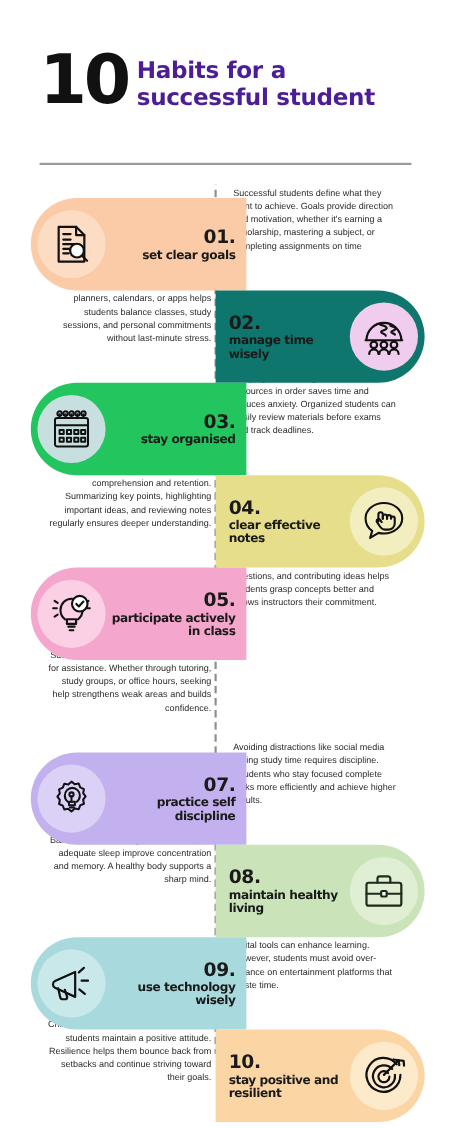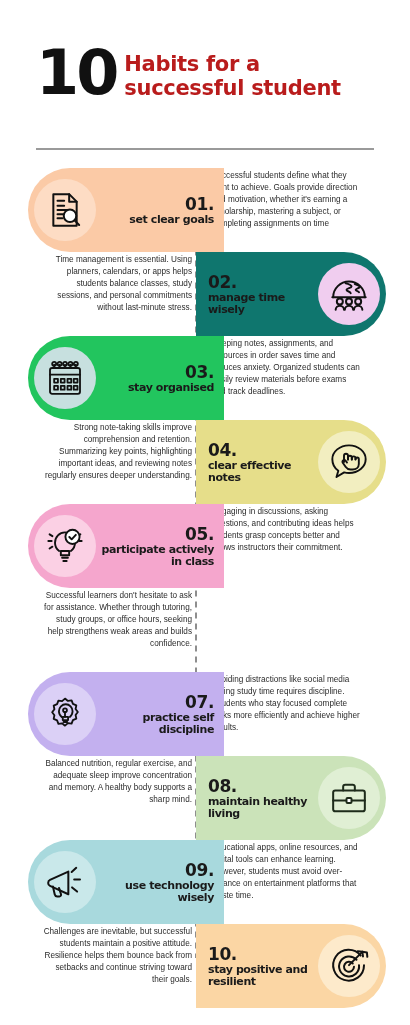--- a/index.html
+++ b/index.html
@@ -35,21 +35,21 @@
     letter-spacing: -3px;
     color: #111111;
     flex: 0 0 auto;
     margin-top: -4px;
   }
   .header-title {
     font-family: "DejaVu Sans", sans-serif;
     font-size: 21px;
     font-weight: 700;
     line-height: 1.15;
-    color: #b91c1c;
+    color: #4c1d95;
     letter-spacing: -0.3px;
     padding-top: 4px;
   }
   .header-rule {
     position: absolute;
     left: 36px; top: 148px;
     width: 338px; height: 2px;
     background: #9a9a9a;
   }
 
@@ -74,21 +74,21 @@
     width: 410px;
   }
   .row {
     position: relative;
     width: 410px;
     height: 84px;
   }
 
   .card {
     position: absolute;
-    top: 0;
+    top: 12px;
     height: 84px;
     display: flex;
     align-items: center;
     z-index: 3;
   }
   .row.left .card {
     left: 28px;
     width: 196px;
     border-radius: 42px 0 0 42px;
     padding-left: 6px;

